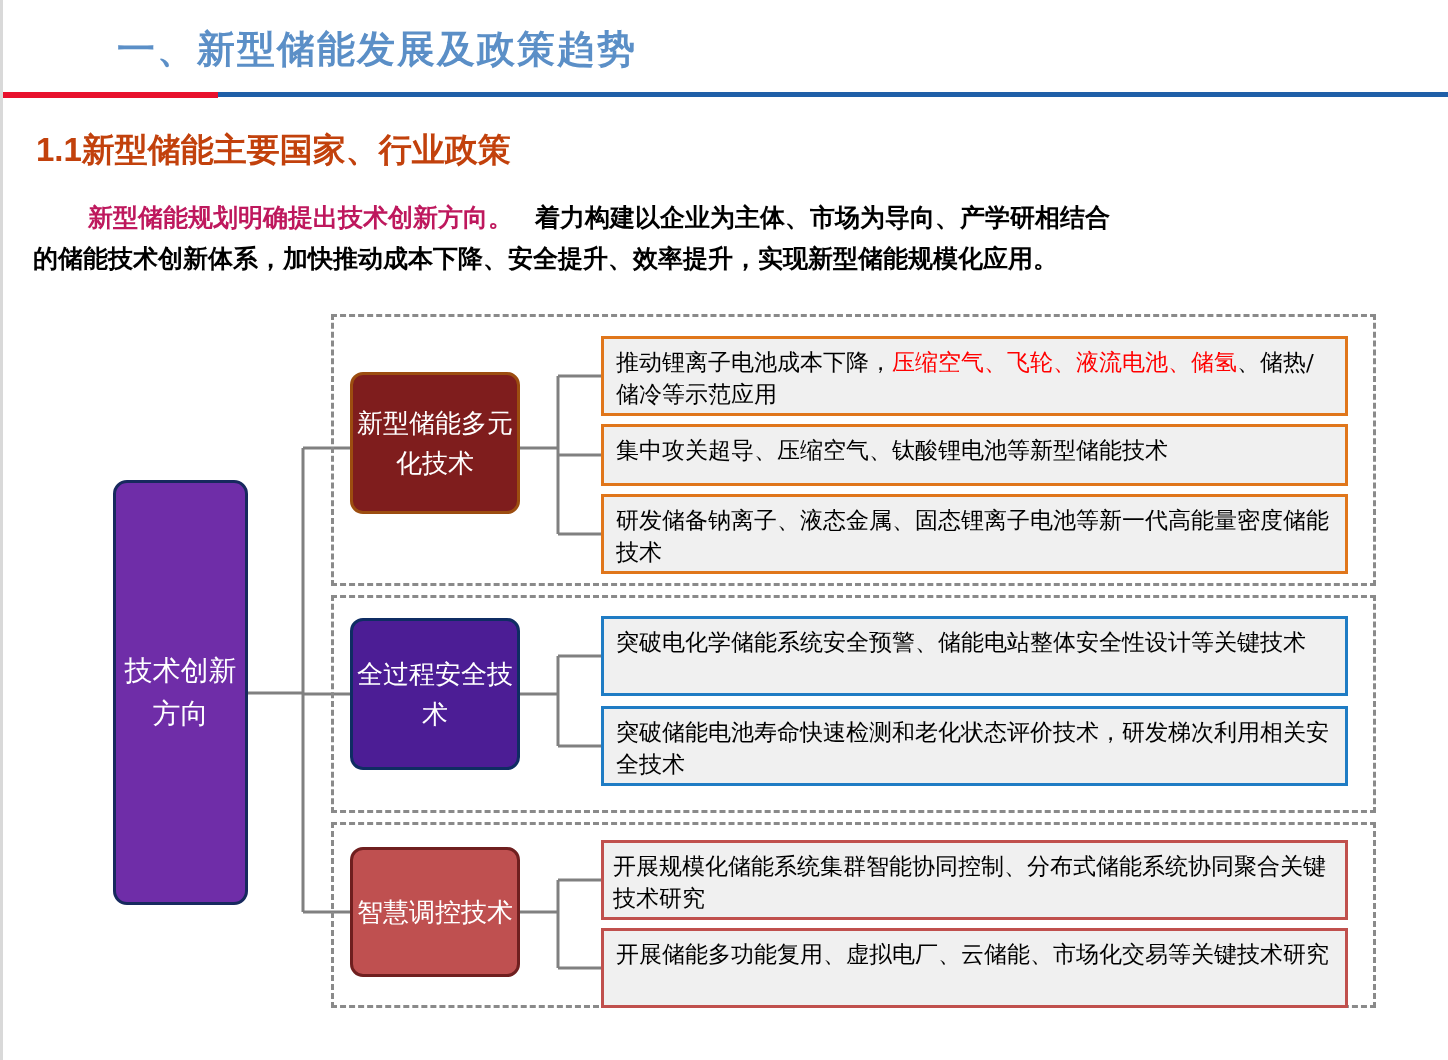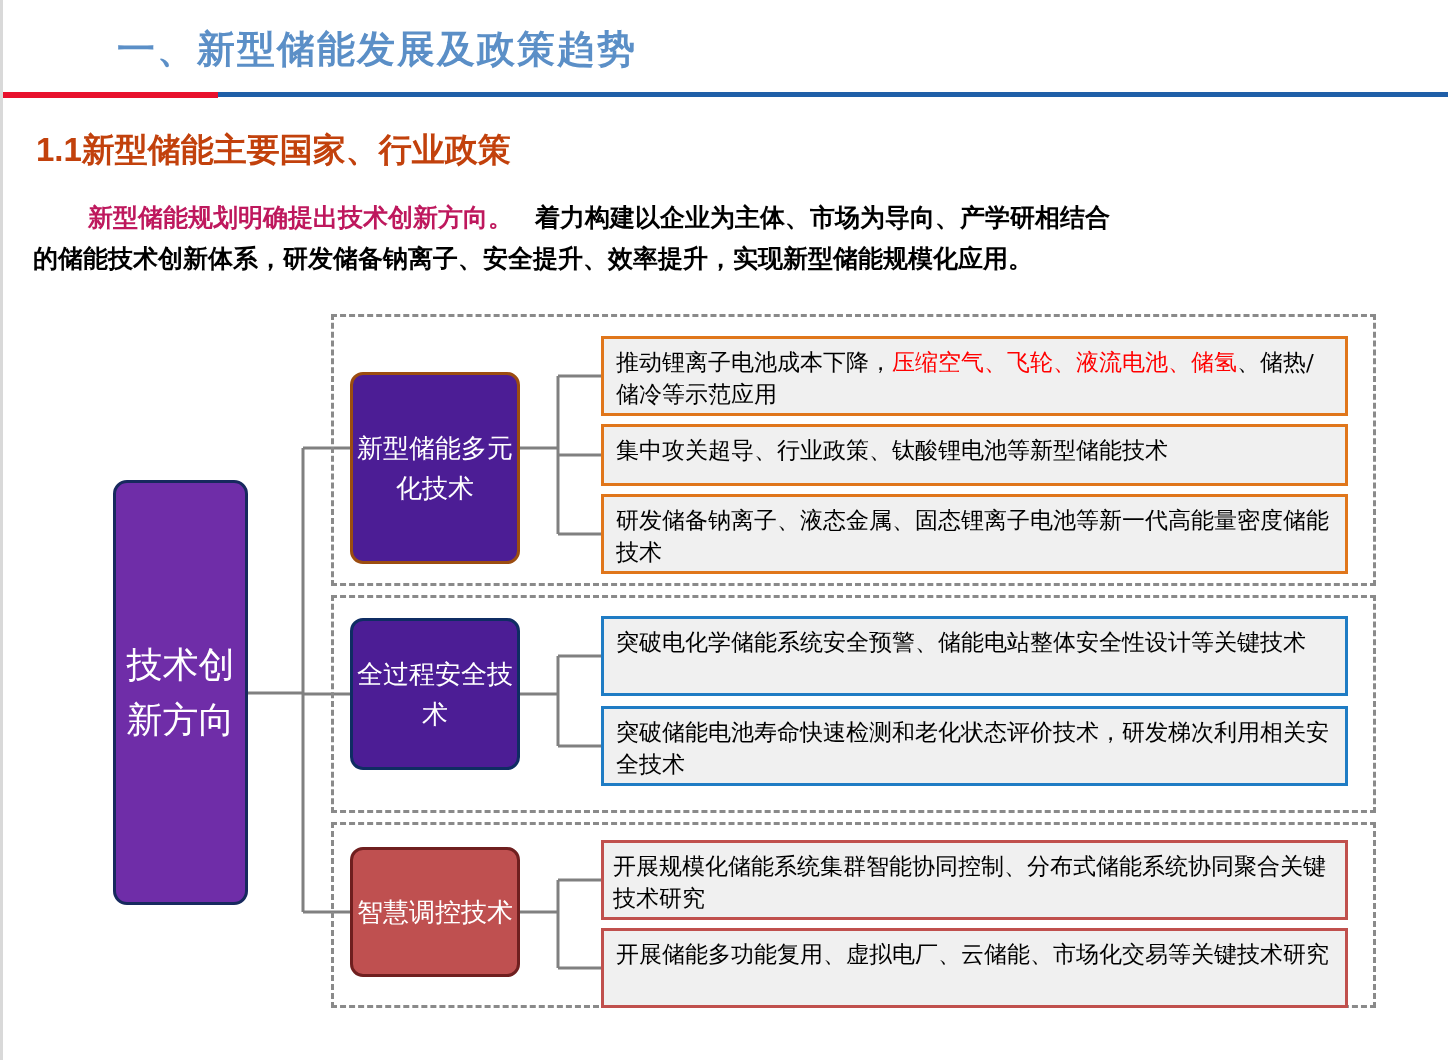--- a/index.html
+++ b/index.html
@@ -45,41 +45,41 @@
   .diagram svg{position:absolute;left:0;top:0;}
 
   
   .root-node{
     position:absolute;left:110px;top:180px;width:135px;height:425px;
     background:#6f2da8;border:3px solid #17295e;border-radius:14px;
     box-sizing:border-box;
     display:flex;align-items:center;justify-content:center;
   }
   .root-node .txt{
-    color:#fff;font-size:36px;line-height:1.52;text-align:center;
+    color:#fff;font-size:28px;line-height:1.52;text-align:center;
     font-family:"DejaVu Serif","Liberation Serif",serif;
   }
 
   
   .group{position:absolute;border:3px dashed #8a8a8a;box-sizing:border-box;}
   .g1{left:328px;top:14px;width:1045px;height:272px;}
   .g2{left:328px;top:295px;width:1045px;height:218px;}
   .g3{left:328px;top:522px;width:1045px;height:186px;}
 
   
   .branch{
     position:absolute;width:170px;
     border-radius:13px;box-sizing:border-box;
     display:flex;align-items:center;justify-content:center;
   }
   .branch .txt{
     color:#fff;font-size:26px;line-height:1.55;text-align:center;
     font-family:"DejaVu Serif","Liberation Serif",serif;
   }
-  .b1{left:347px;top:72px;height:192px;background:#4c1d95;border:3px solid #9c4d10;}
+  .b1{left:347px;top:72px;height:142px;background:#7f1d1d;border:3px solid #9c4d10;}
   .b2{left:347px;top:318px;height:152px;background:#4c1d95;border:3px solid #0f2d63;}
   .b3{left:347px;top:547px;height:130px;background:#bf5050;border:3px solid #6f1f1f;}
 
   
   .cbox{
     position:absolute;left:598px;width:747px;
     background:#f0f0f0;box-sizing:border-box;
     border:3px solid #e0761b;
     padding:8px 10px 8px 12px;
     font-size:23px;line-height:1.38;color:#000;
@@ -105,21 +105,21 @@
   <div class="hdr-title">一、新型储能发展及政策趋势</div>
   <div class="hdr-rule">
     <div class="red"></div>
     <div class="blue"></div>
   </div>
 
   <div class="sec-title">1.1新型储能主要国家、行业政策</div>
 
   <div class="lead">
     <span class="ind"></span><span class="em">新型储能规划明确提出技术创新方向。</span><span class="gap"></span><span>着力构建以企业为主体、市场为导向、产学研相结合</span><br>
-    <span>的储能技术创新体系，研发储备钠离子、安全提升、效率提升，实现新型储能规模化应用。</span>
+    <span>的储能技术创新体系，加快推动成本下降、安全提升、效率提升，实现新型储能规模化应用。</span>
   </div>
 
   <div class="diagram">
 
     <svg width="1448" height="730">
       <g stroke="#808080" stroke-width="3" fill="none">
 
         <line x1="245" y1="393" x2="300" y2="393"></line>
 
         <line x1="300" y1="148" x2="300" y2="612"></line>
@@ -160,21 +160,21 @@
       <div class="txt">新型储能多元化技术</div>
     </div>
     <div class="branch b2">
       <div class="txt">全过程安全技术</div>
     </div>
     <div class="branch b3">
       <div class="txt">智慧调控技术</div>
     </div>
 
     <div class="cbox c1"><span>推动锂离子电池成本下降，</span><span class="em">压缩空气、飞轮、液流电池、储氢</span><span>、储热/储冷等示范应用</span></div>
-    <div class="cbox c2"><span>集中攻关超导、行业政策、钛酸锂电池等新型储能技术</span></div>
+    <div class="cbox c2"><span>集中攻关超导、压缩空气、钛酸锂电池等新型储能技术</span></div>
     <div class="cbox c3"><span>研发储备钠离子、液态金属、固态锂离子电池等新一代高能量密度储能技术</span></div>
 
     <div class="cbox blue c4"><span>突破电化学储能系统安全预警、储能电站整体安全性设计等关键技术</span></div>
     <div class="cbox blue c5"><span>突破储能电池寿命快速检测和老化状态评价技术，研发梯次利用相关安全技术</span></div>
 
     <div class="cbox red c6"><span>开展规模化储能系统集群智能协同控制、分布式储能系统协同聚合关键技术研究</span></div>
     <div class="cbox red c7"><span>开展储能多功能复用、虚拟电厂、云储能、市场化交易等关键技术研究</span></div>
 
   </div>
 </div>

